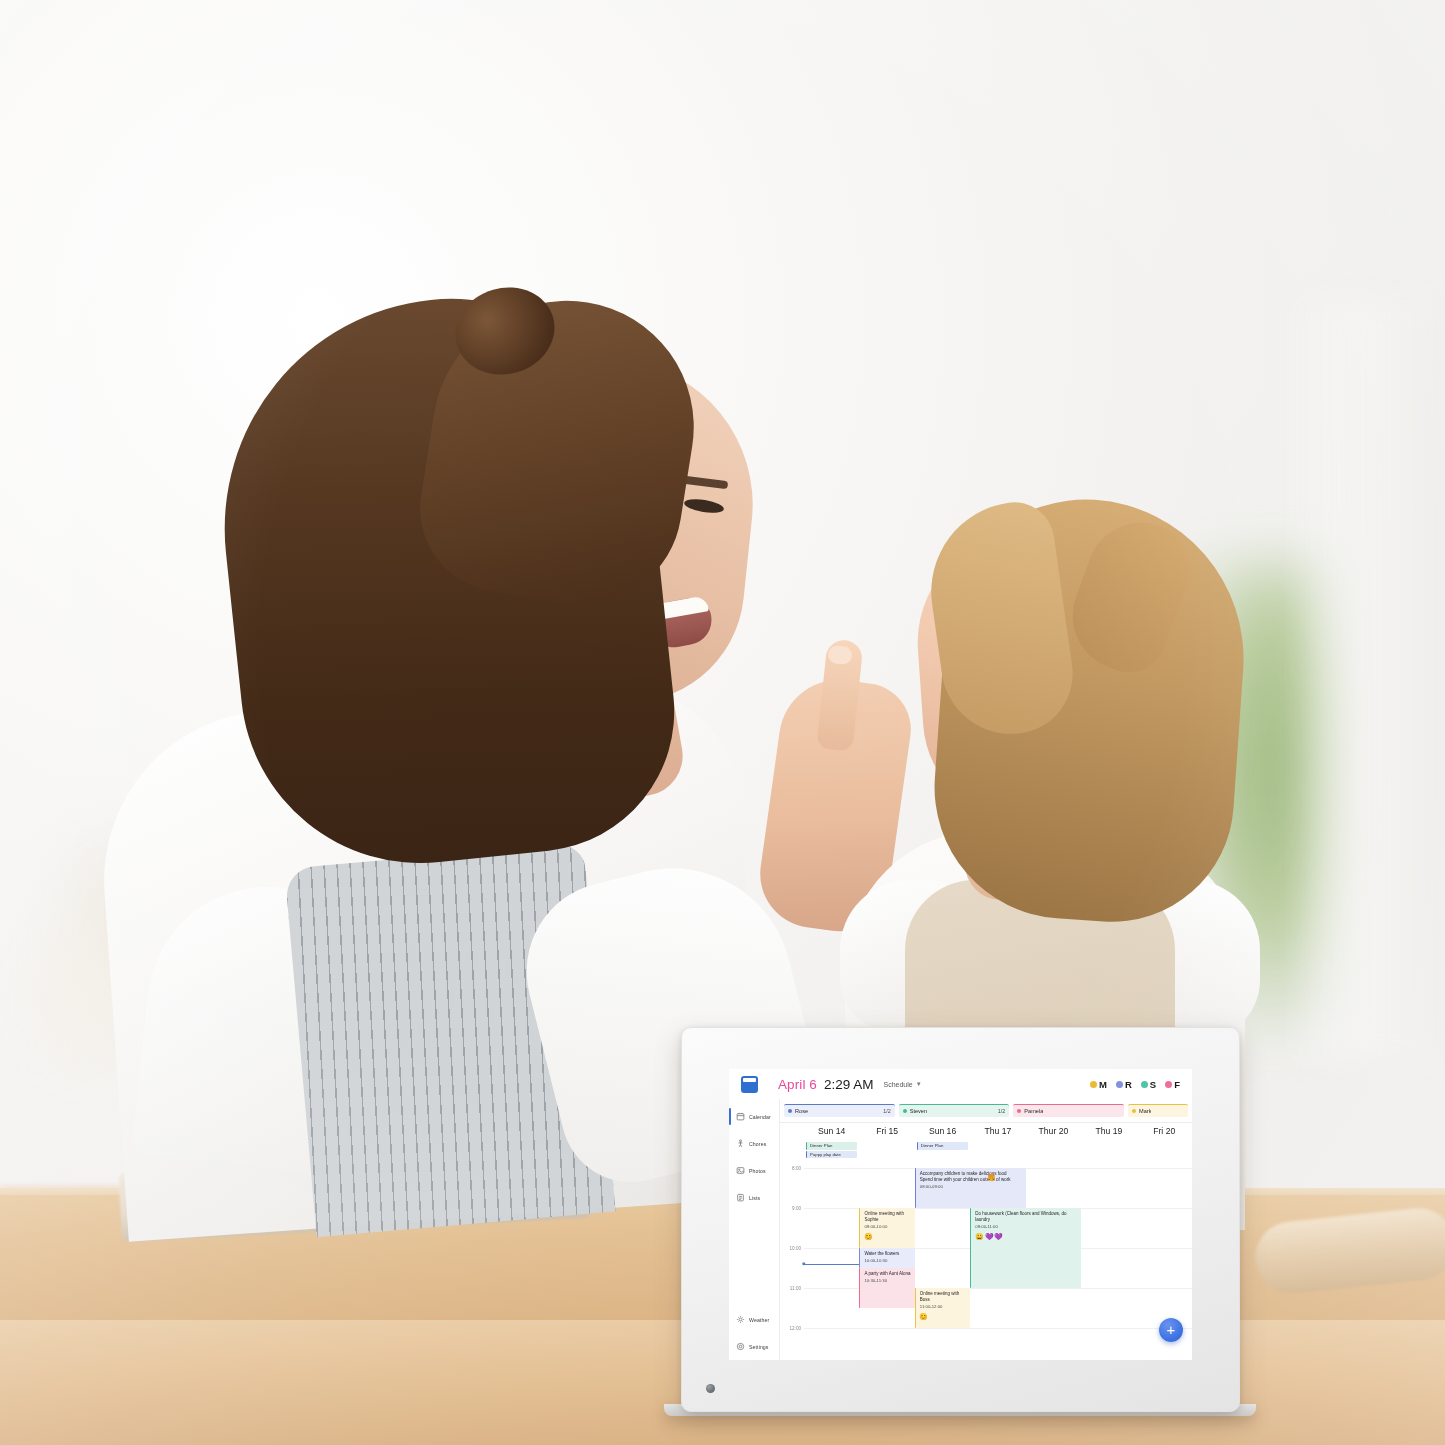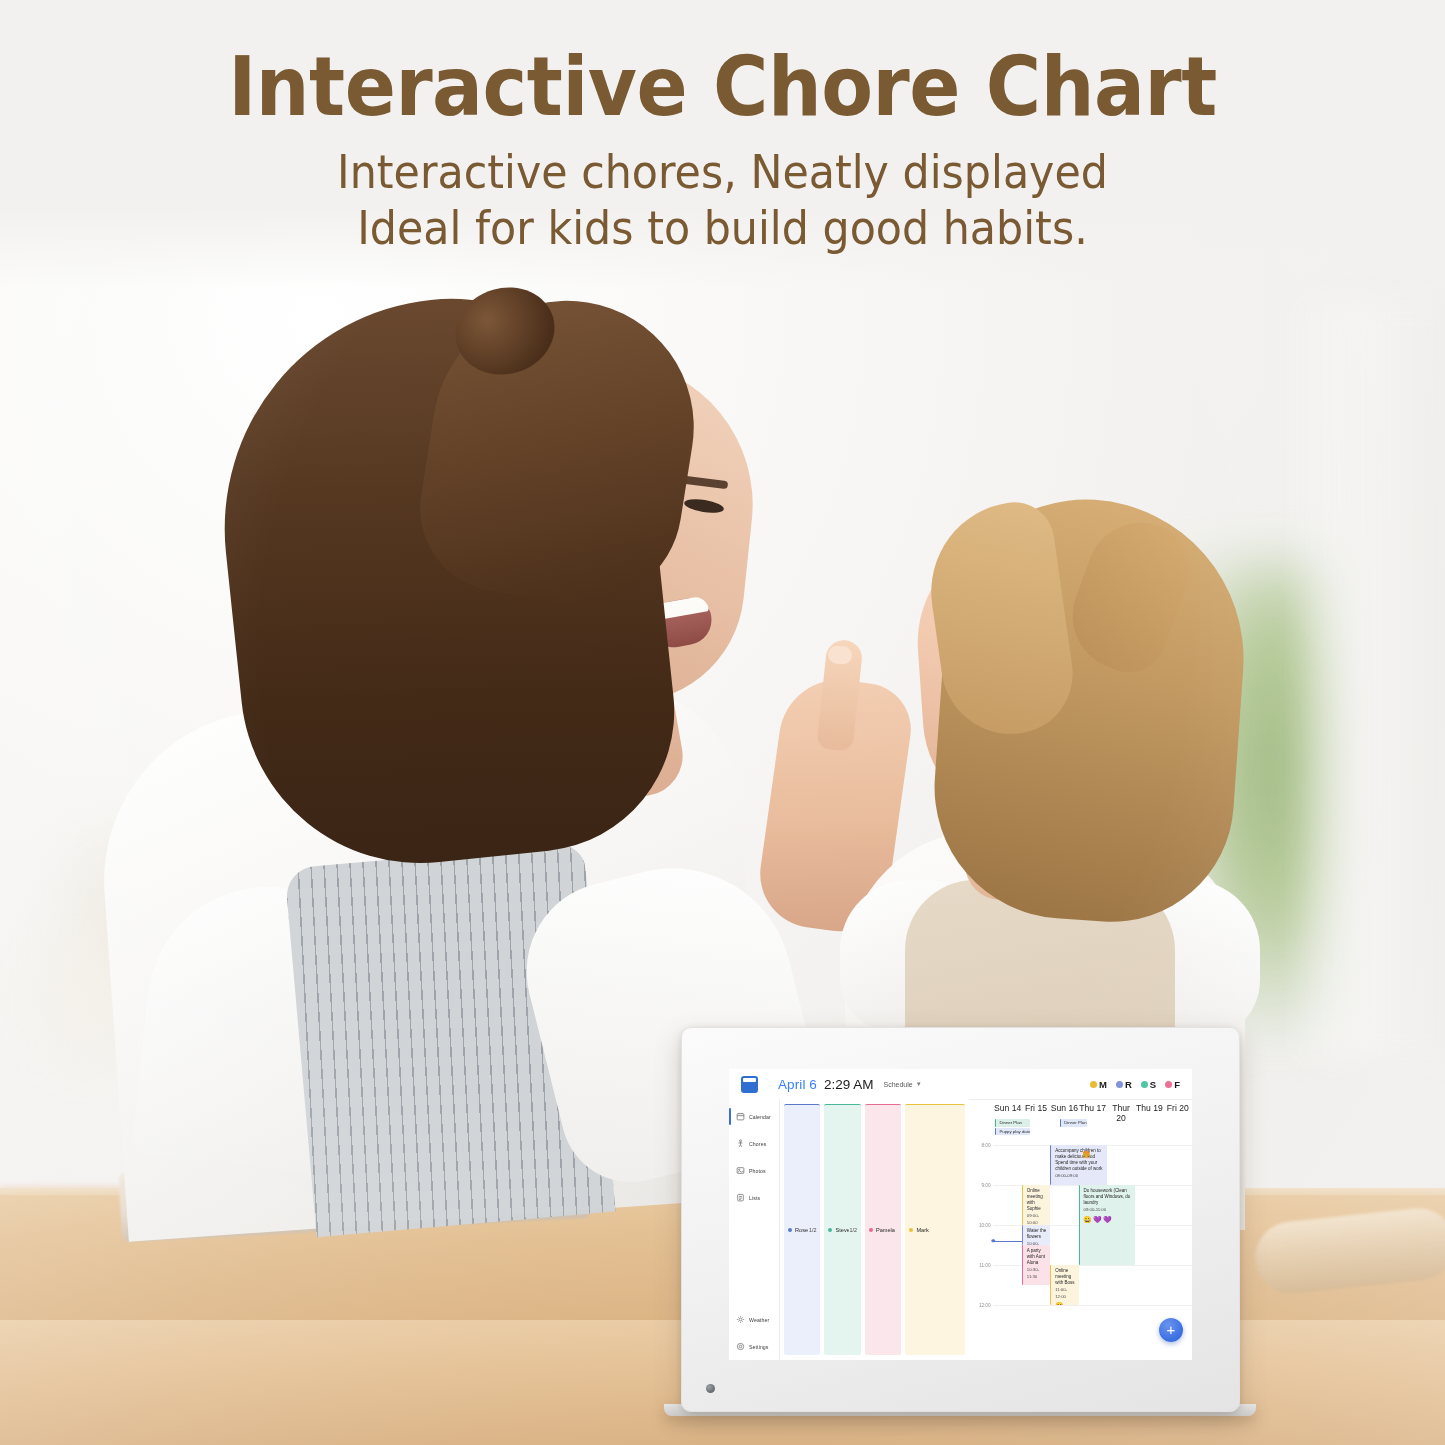--- a/index.html
+++ b/index.html
@@ -148,42 +148,42 @@
 
   .screen{position:absolute;left:729px;top:1069px;width:463px;height:291px;z-index:21;
     background:#ffffff;overflow:hidden;display:flex;flex-direction:column;}
 
   
   .app-header{height:30px;display:flex;align-items:center;flex:0 0 auto;padding:0 8px 0 6px;}
   .cal-app-icon{width:17px;height:17px;border-radius:3px;background:#2f6fd0;
      display:flex;align-items:center;justify-content:center;position:relative;flex:0 0 auto;margin-left:6px;}
   .cal-app-icon .bar{position:absolute;top:2px;left:2px;right:2px;height:4px;background:#fff;border-radius:1px;}
   .cal-app-icon .tick{position:relative;top:3px;color:#2f6fd0;font-size:9px;line-height:1;font-weight:bold;}
-  .hdr-date{margin-left:20px;font-size:13.5px;color:#3b82f6;font-weight:500;letter-spacing:.1px;}
+  .hdr-date{margin-left:20px;font-size:13.5px;color:#ec4899;font-weight:500;letter-spacing:.1px;}
   .hdr-time{margin-left:7px;font-size:13.5px;color:#1c1c1c;font-weight:500;}
   .hdr-sched{margin-left:10px;font-size:7px;color:#5a5a5a;display:flex;align-items:center;gap:3px;}
   .chev{font-size:6px;color:#7a7a7a;}
   .hdr-avatars{margin-left:auto;display:flex;align-items:center;gap:9px;padding-right:4px;}
   .av{display:flex;align-items:center;gap:2px;}
   .av .dot{width:7px;height:7px;border-radius:50%;}
   .av .ltr{font-size:9.5px;color:#1a1a1a;font-weight:600;}
 
   
   .app-body{flex:1 1 auto;display:flex;min-height:0;}
 
   
   .sidebar{width:50px;flex:0 0 50px;display:flex;flex-direction:column;padding-top:4px;position:relative;}
   .nav-item{height:27px;display:flex;align-items:center;gap:4px;padding-left:7px;position:relative;}
   .nav-item.spacer{flex:1 1 auto;height:auto;}
   .nav-item.active::before{content:"";position:absolute;left:0;top:5px;width:1.6px;height:17px;background:#3b6fd4;border-radius:2px;}
   .nav-ico{width:9px;height:9px;flex:0 0 auto;color:#6b6b6b;display:block;}
   .nav-lb{font-size:5.2px;color:#3d3d3d;letter-spacing:.1px;white-space:nowrap;}
 
   
-  .cal{flex:1 1 auto;display:flex;min-width:0;border-left:1px solid #ececec;}
+  .cal{flex:1 1 auto;display:flex;flex-direction:column;min-width:0;border-left:1px solid #ececec;}
 
   
   .chips{display:flex;gap:4px;padding:5px 4px 5px 4px;flex:0 0 auto;}
   .chip{flex:1 1 0;min-width:0;border-radius:2px;padding:3px 4px 3px 4px;display:flex;align-items:center;
         border-top:1.6px solid transparent;}
   .chip .cdot{width:4px;height:4px;border-radius:50%;margin-right:3px;flex:0 0 auto;}
   .chip .cname{font-size:5.6px;color:#2a2a2a;white-space:nowrap;overflow:hidden;}
   .chip .cfrac{margin-left:auto;font-size:5.4px;color:#4a4a4a;}
   .chip.c-rose{background:#eaeffb;border-top-color:#5a79c8;}
   .chip.c-steven{background:#e4f4ef;border-top-color:#49b899;}
@@ -280,27 +280,20 @@
       <div class="g-eye"></div>
       <div class="g-brow"></div>
       <div class="g-hair"></div>
       <div class="g-hair-front"></div>
       <div class="g-tail"></div>
     </div>
 
     <div class="photo-soft"></div>
   </div>
 
-  <div class="hero">
-    <h1 class="hero-title">Interactive Chore Chart</h1>
-    <p class="hero-sub">
-      <span>Interactive chores, Neatly displayed</span><br>
-      <span>Ideal for kids to build good habits.</span>
-    </p>
-  </div>
 
   <div class="tablet-foot"></div>
   <div class="tablet">
     <div class="tablet-body"></div>
   </div>
   <div class="sensor"></div>
 
   <div class="screen">
 
     <div class="app-header">

